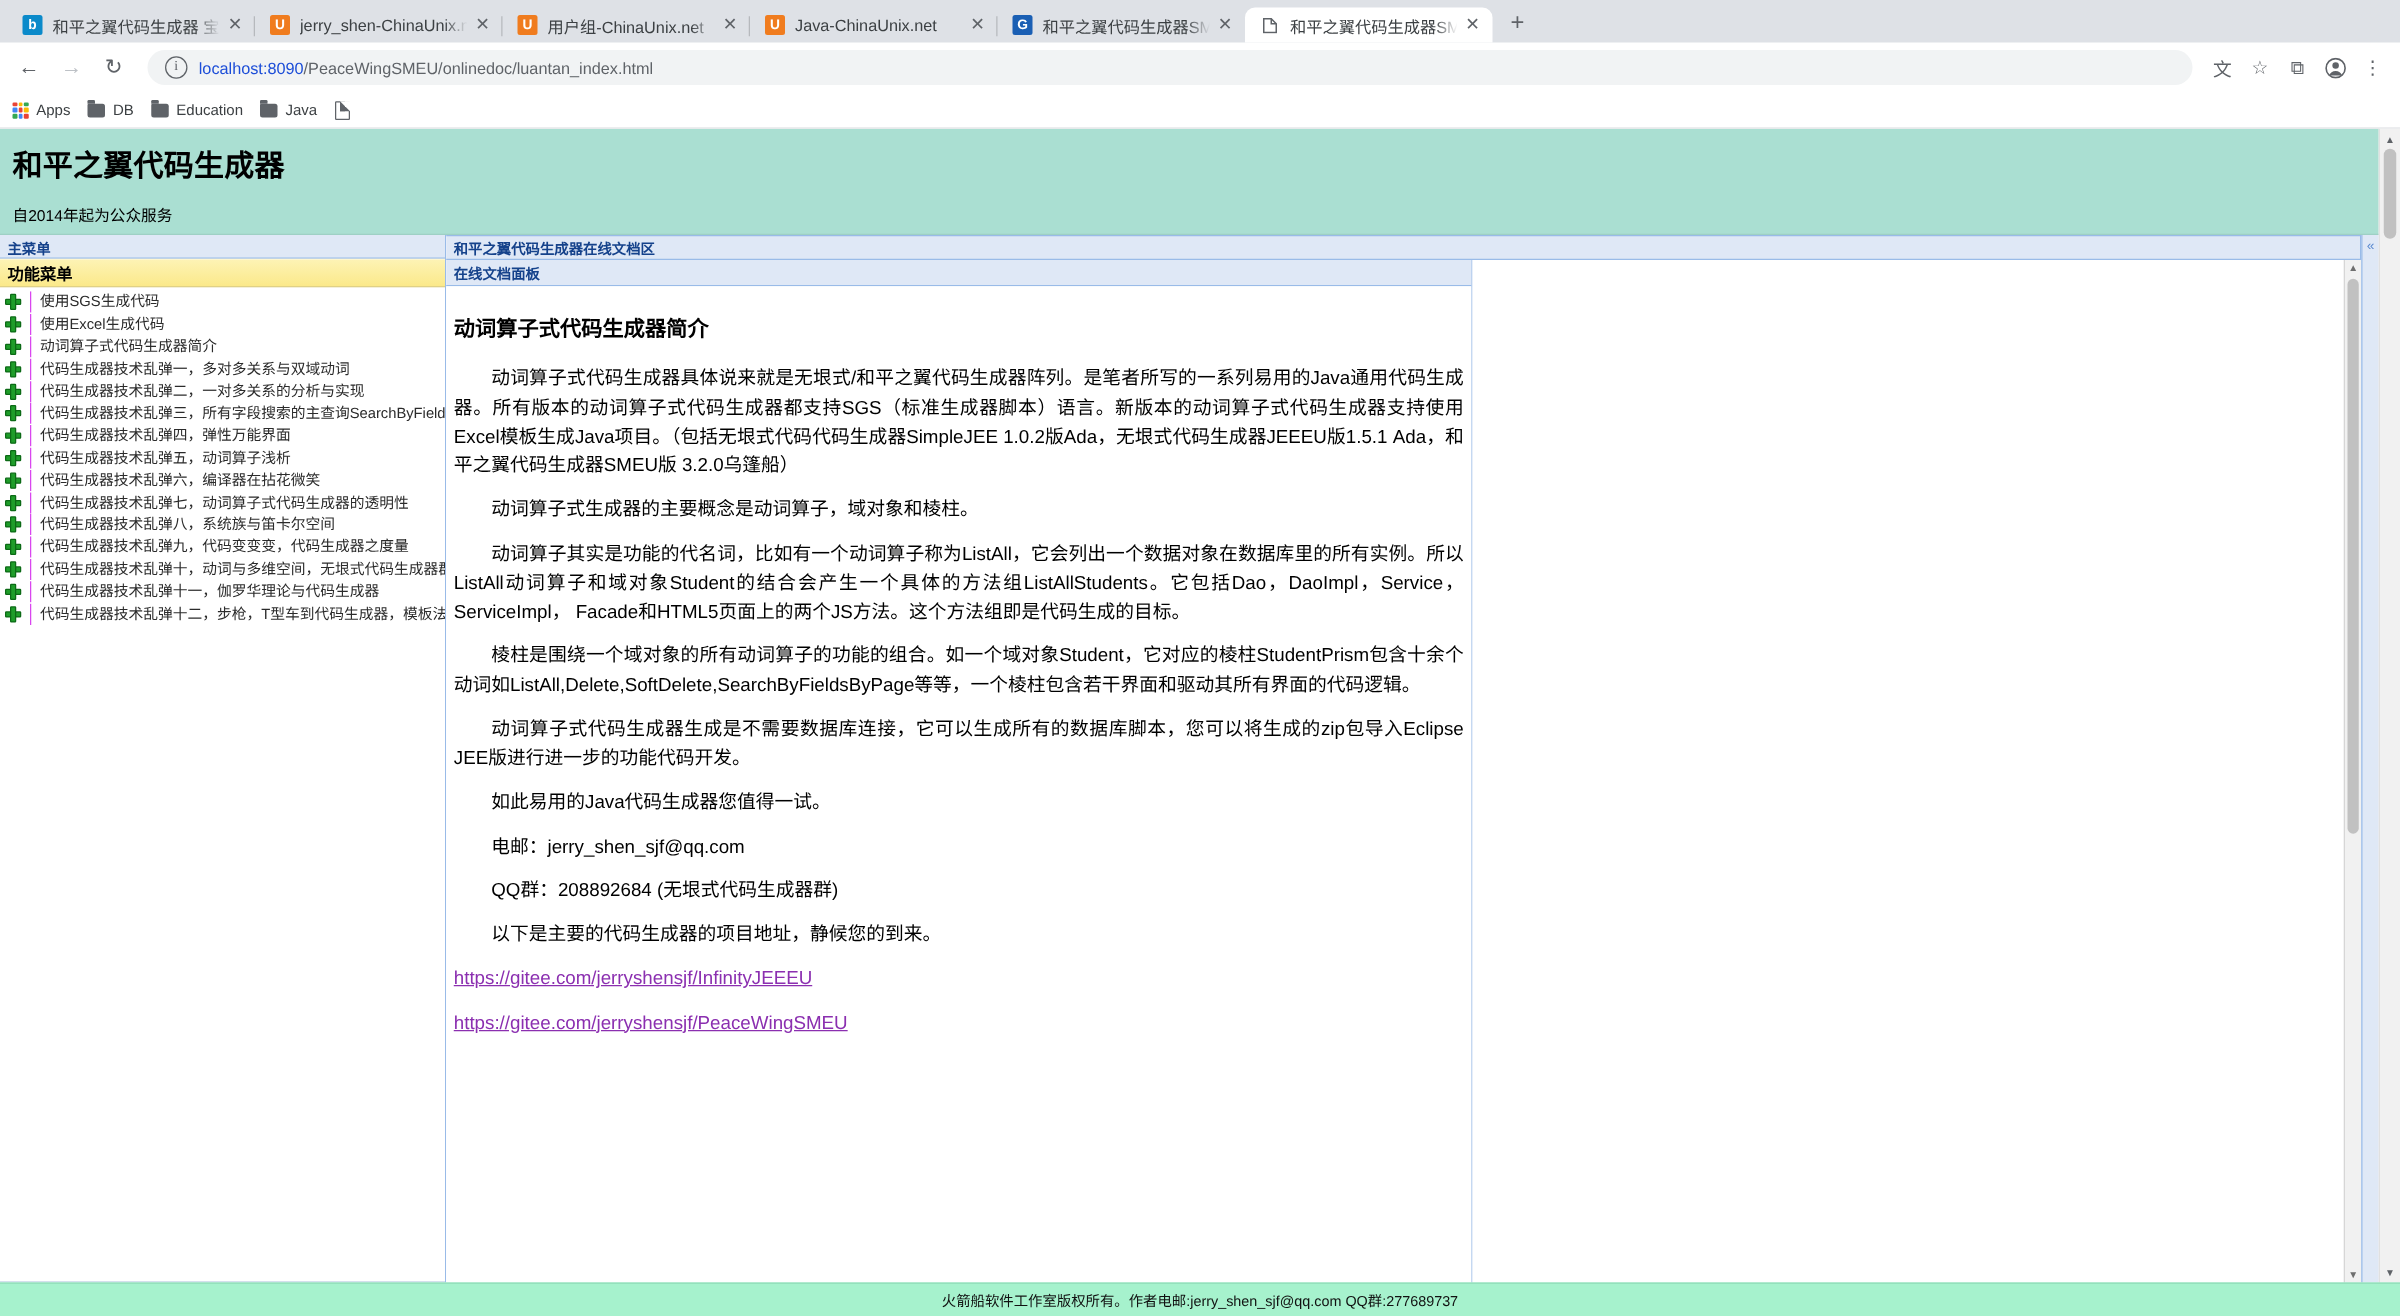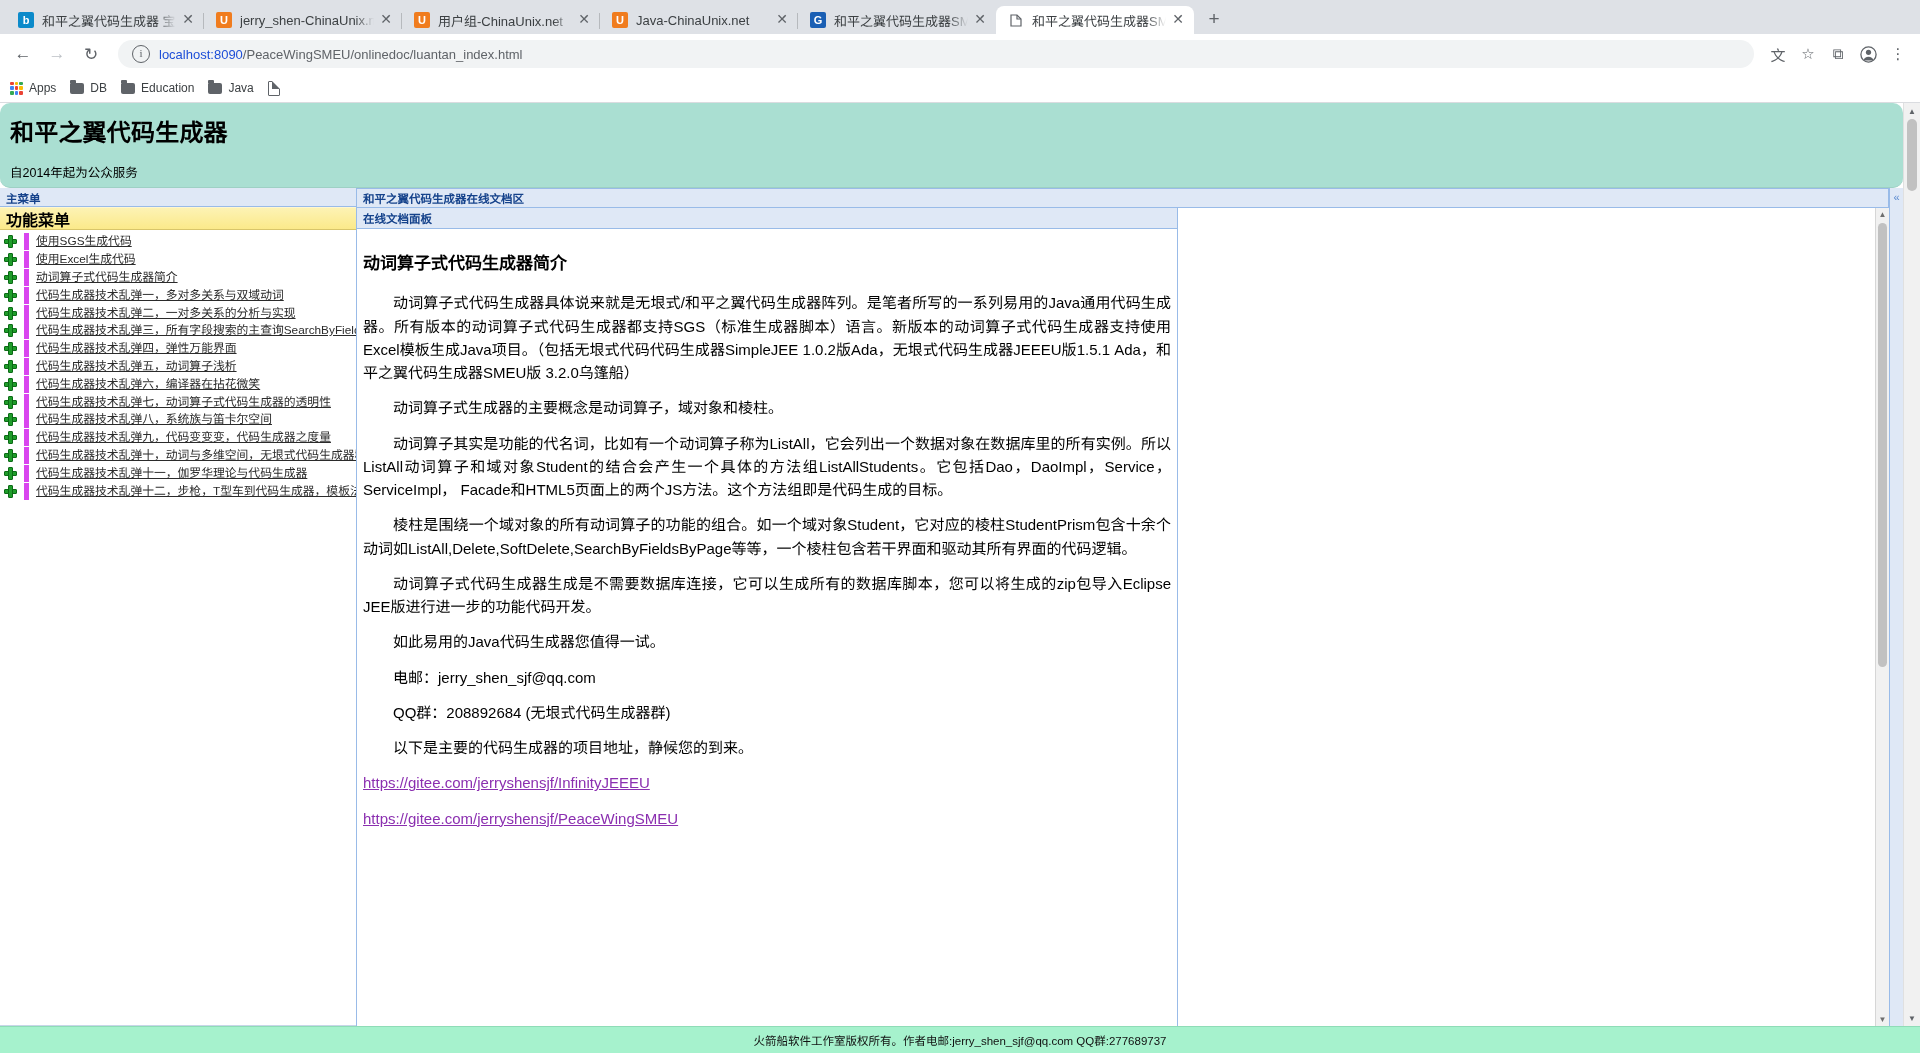--- a/index.html
+++ b/index.html
@@ -106,21 +106,20 @@
   .viewport{
     flex:1 1 auto;position:relative;background:#fff;overflow:hidden;
     display:flex;flex-direction:column;
   }
   .page-scroll-area{flex:1 1 auto;display:flex;min-height:0;}
   .page-body{flex:1 1 auto;display:flex;flex-direction:column;min-width:0;}
   
   .banner{
     background:#aadfd2;padding:10px 0 6px 10px;flex:0 0 auto;
     border-bottom:1px solid #9ed0c4;
-    border-radius:10px;
   }
   .banner h1{
     margin:0 0 14px 0;font-size:24px;font-weight:bold;color:#000;
     letter-spacing:.2px;
   }
   .banner .sub{font-size:12.5px;font-weight:normal;color:#000;}
   
   .columns{flex:1 1 auto;display:flex;min-height:0;}
   .west{
     width:356px;flex:0 0 356px;display:flex;flex-direction:column;
@@ -129,44 +128,43 @@
   .panel-head{
     height:18px;flex:0 0 18px;display:flex;align-items:flex-end;
     background:#dfe8f6;border-bottom:1px solid #99bbe8;
     padding:0 6px;font-size:11.5px;font-weight:bold;color:#15428b;
   }
   .panel-head .ptitle{flex:1 1 auto;}
   .accordion-head{
     height:21px;flex:0 0 21px;display:flex;align-items:center;
     background:linear-gradient(#fdf3b4,#fbe98a);
     border-bottom:1px solid #d8c56a;border-top:1px solid #fff7cf;
-    padding:0 6px;font-size:16px;font-weight:bold;color:#000;
+    padding:0 6px;font-size:13px;font-weight:bold;color:#000;
   }
   .accordion-head .ptitle{flex:1 1 auto;}
   .menu-list{
     flex:1 1 auto;overflow:hidden;background:#fff;padding-top:3px;
     border-bottom:1px solid #c8d6e8;
   }
   .menu-item{
     height:17.8px;display:flex;align-items:center;padding-left:4px;
     font-size:11.8px;color:#2b2b2b;white-space:nowrap;overflow:hidden;cursor:pointer;
   }
   .mi-icon{
     width:13px;height:13px;flex:0 0 13px;margin-right:7px;position:relative;
   }
   .mi-icon i,.mi-icon b{
     position:absolute;background:#1f9d2a;display:block;
     border:1px solid #0c6a16;box-sizing:border-box;
   }
   .mi-icon i{left:0;top:4px;width:13px;height:5px;border-radius:1px;}
   .mi-icon b{left:4px;top:0;width:5px;height:13px;border-radius:1px;}
   .mi-label{
-    flex:1 1 auto;overflow:hidden;border-left:5px solid #d946ef;padding-left:7px;
+    flex:1 1 auto;overflow:hidden;border-left:1px solid #d946ef;padding-left:7px;
     line-height:17px;
-    text-decoration:underline;
   }
   
   .center{flex:1 1 auto;display:flex;flex-direction:column;min-width:0;background:#fff;}
   .center-head{
     height:18px;flex:0 0 18px;display:flex;align-items:center;
     background:#dfe8f6;border:1px solid #99bbe8;border-left:0;
     padding:0 6px;font-size:11.5px;font-weight:bold;color:#15428b;
   }
   .doc-wrap{flex:1 1 auto;display:flex;min-height:0;}
   .doc-col{

